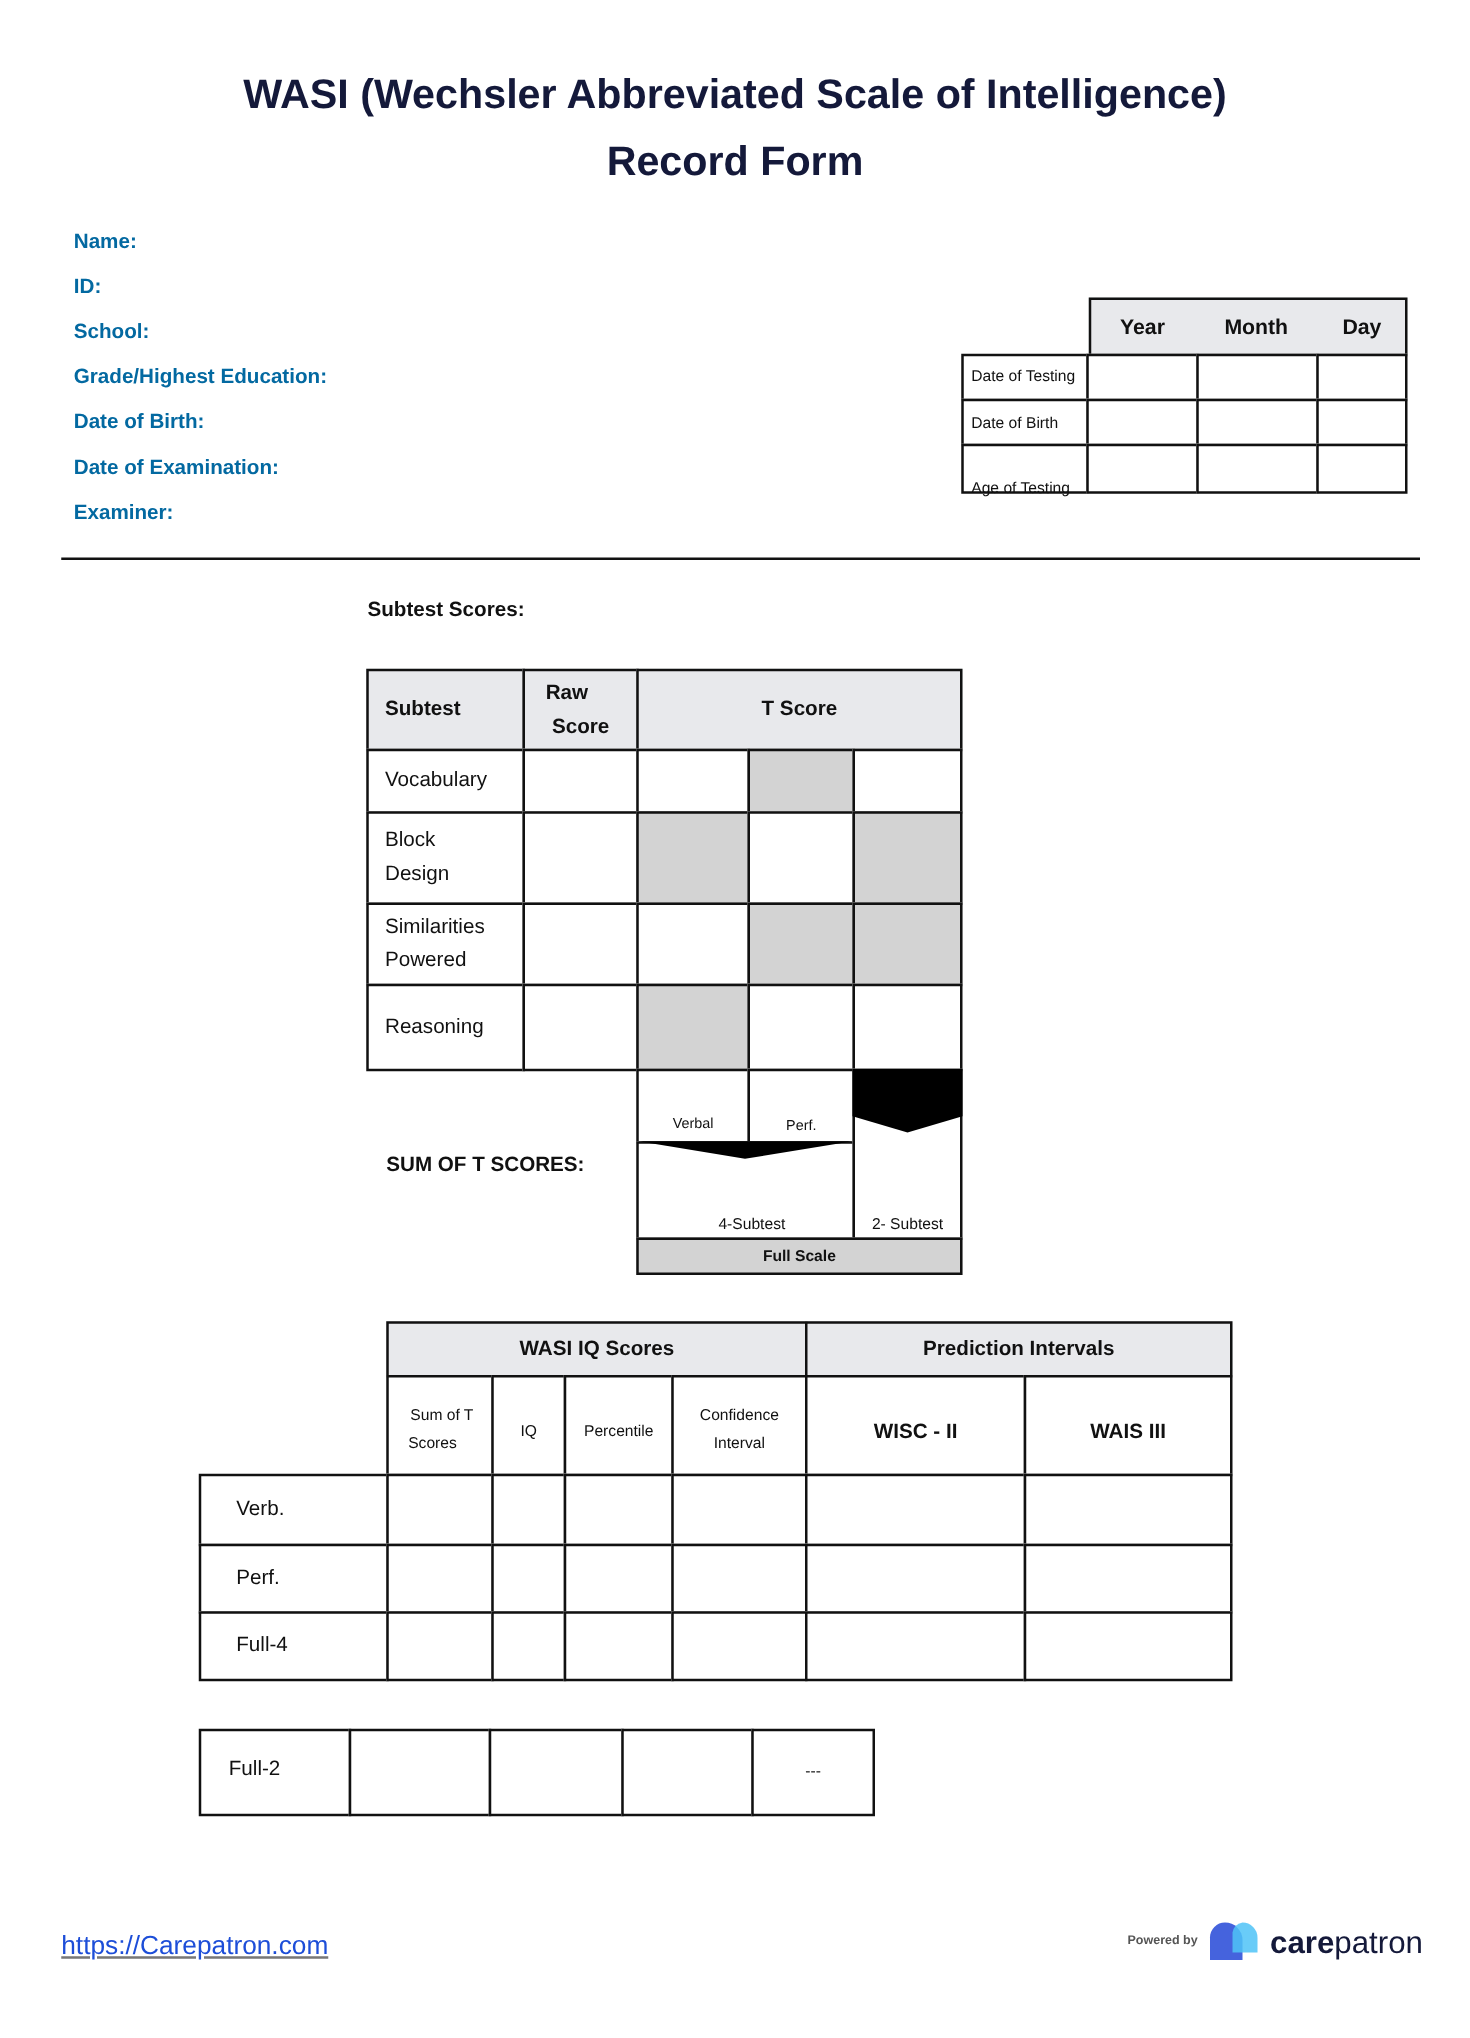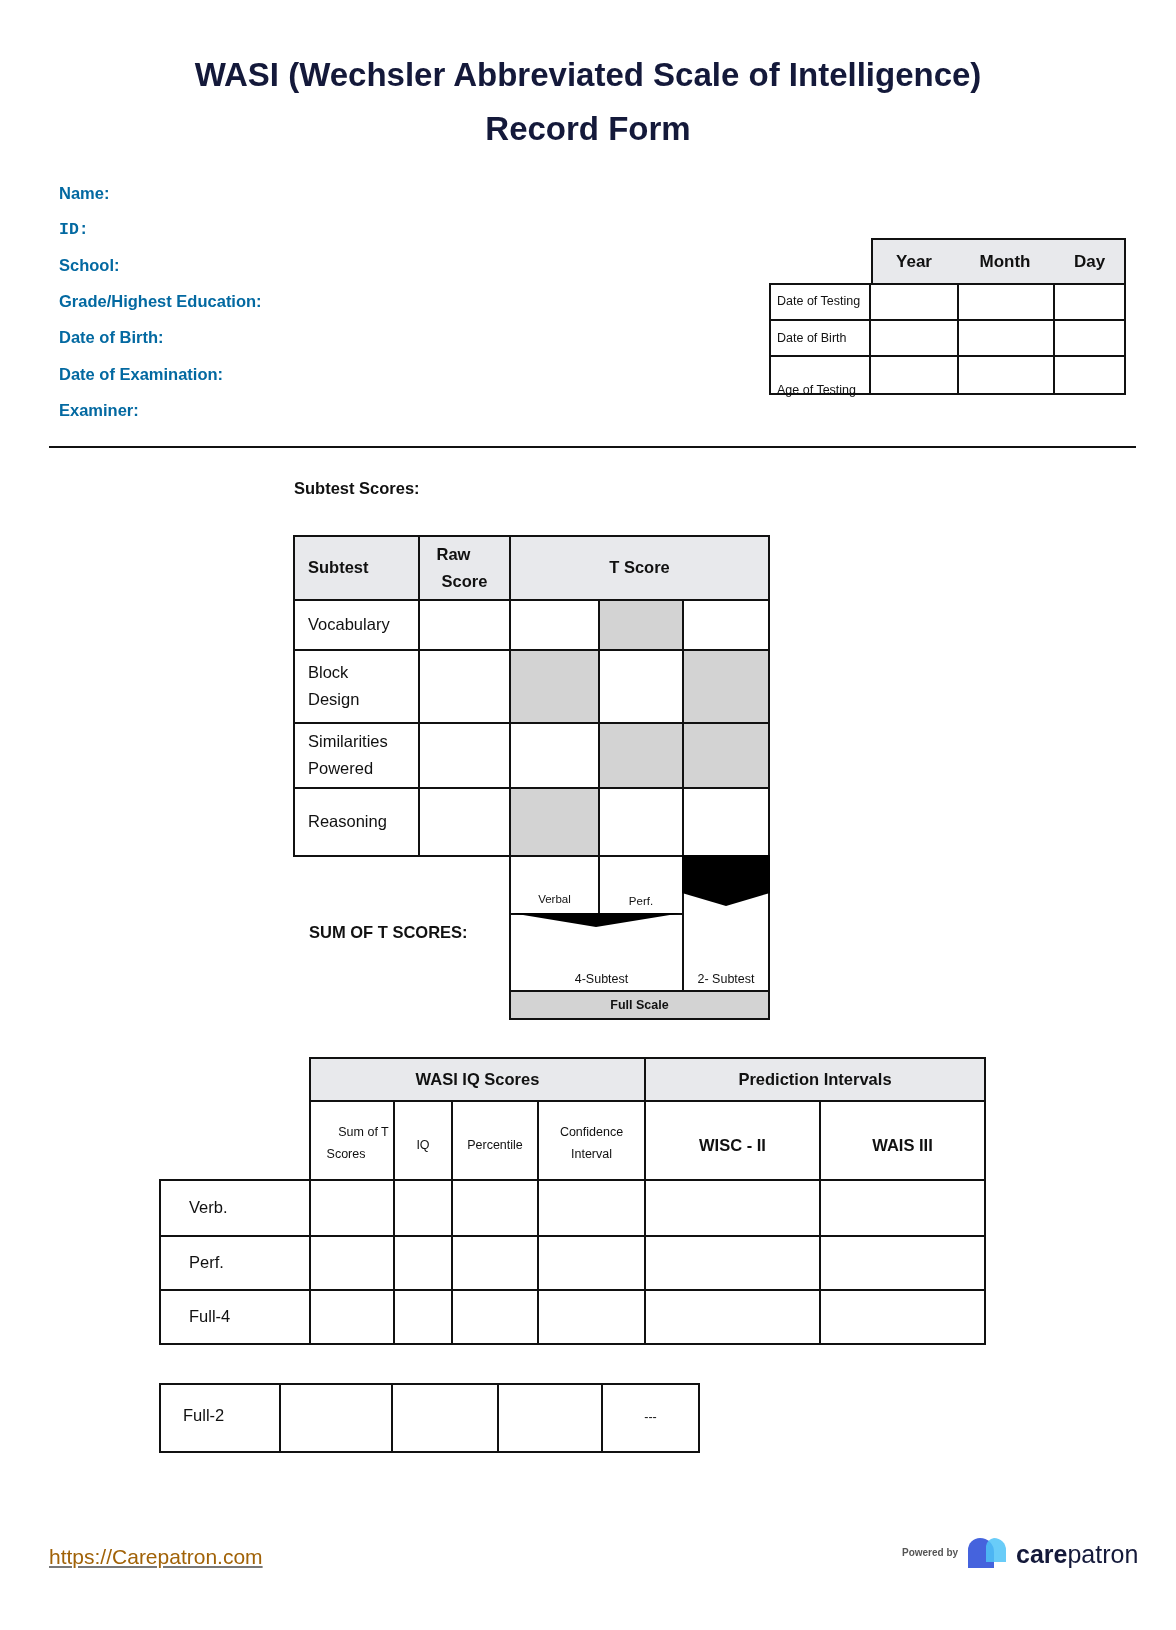--- a/index.html
+++ b/index.html
@@ -9,33 +9,33 @@
   .field-label { left: 59px; font-weight: bold; font-size: 16.5px; color: #0369a1; }
   .rule { left: 49px; top: 446px; width: 1087px; height: 0; border-top: 2px solid #111; }
   .box { position: absolute; box-sizing: border-box; border: 2px solid #111; background: #fff; }
   .shade { background: #d3d3d3; }
   .hdr { background: #e8e9ec; }
   .cell-text { position: absolute; font-size: 16.5px; color: #111; }
   .bold { font-weight: bold; }
   .ctr { display: flex; align-items: center; justify-content: center; text-align: center; }
   .small { font-size: 12.5px; }
   .tiny { font-size: 11.5px; }
-  .footer-link { left: 49px; top: 1545px; font-size: 21px; color: #a16207; text-decoration: underline; text-decoration-color: #777; }
+  .footer-link { left: 49px; top: 1545px; font-size: 21px; color: #1d4ed8; text-decoration: underline; text-decoration-color: #777; }
   .powered { left: 902px; top: 1547px; font-size: 10px; font-weight: bold; color: #555; }
   .brand { left: 1016px; top: 1540px; font-size: 25px; color: #14193a; }
   .brand b { font-weight: bold; }
 </style>
 </head>
 <body>
 
 <div class="abs title" style="top:56px;">WASI (Wechsler Abbreviated Scale of Intelligence)</div>
 <div class="abs title" style="top:110px;">Record Form</div>
 
 <div class="abs field-label" style="top:184px;">Name:</div>
-<div class="abs field-label" style="top:220px;font-family:Liberation Mono, monospace;">ID:</div>
+<div class="abs field-label" style="top:220px;">ID:</div>
 <div class="abs field-label" style="top:256px;">School:</div>
 <div class="abs field-label" style="top:292px;">Grade/Highest Education:</div>
 <div class="abs field-label" style="top:328px;">Date of Birth:</div>
 <div class="abs field-label" style="top:365px;">Date of Examination:</div>
 <div class="abs field-label" style="top:401px;">Examiner:</div>
 
 <div>
   <div class="box hdr" style="left:871px; top:238px; width:255px; height:47px;"></div>
   <div class="cell-text bold ctr" style="left:871px; top:238px; width:86px; height:47px; font-size:17px;">Year</div>
   <div class="cell-text bold ctr" style="left:957px; top:238px; width:96px; height:47px; font-size:17px;">Month</div>
@@ -126,21 +126,21 @@
 </div>
 
 <div>
   <div class="box hdr" style="left:309px; top:1057px; width:337px; height:45px;"></div>
   <div class="cell-text bold ctr" style="left:309px; top:1070px; width:337px;">WASI IQ Scores</div>
   <div class="box hdr" style="left:644px; top:1057px; width:342px; height:45px;"></div>
   <div class="cell-text bold ctr" style="left:644px; top:1070px; width:342px;">Prediction Intervals</div>
 
   <div id="iq-col-headers">
       <div class="box" style="left:309px; top:1100px; width:86px; height:81px;"></div>
-      <div class="cell-text ctr small" style="left:309px; top:1125px; width:109px;">Sum of T</div>
+      <div class="cell-text ctr small" style="left:299px; top:1125px; width:109px;">Sum of T</div>
       <div class="cell-text ctr small" style="left:309px; top:1147px; width:74px;">Scores</div>
       <div class="box" style="left:393px; top:1100px; width:60px; height:81px;"></div>
       <div class="cell-text ctr small" style="left:393px; top:1138px; width:60px;">IQ</div>
       <div class="box" style="left:451px; top:1100px; width:88px; height:81px;"></div>
       <div class="cell-text ctr small" style="left:451px; top:1138px; width:88px;">Percentile</div>
       <div class="box" style="left:537px; top:1100px; width:109px; height:81px;"></div>
       <div class="cell-text ctr small" style="left:537px; top:1125px; width:109px;">Confidence</div>
       <div class="cell-text ctr small" style="left:537px; top:1147px; width:109px;">Interval</div>
       <div class="box" style="left:644px; top:1100px; width:177px; height:81px;"></div>
       <div class="cell-text ctr bold" style="left:644px; top:1136px; width:177px; font-size:16.5px;">WISC - II</div>

